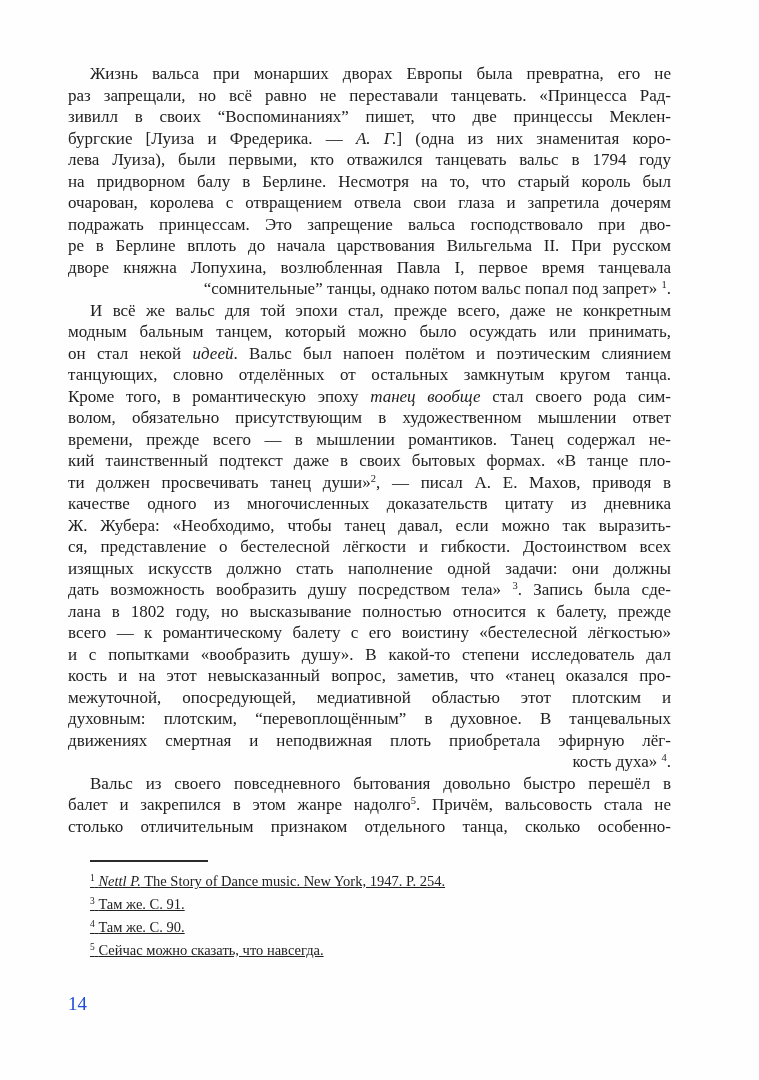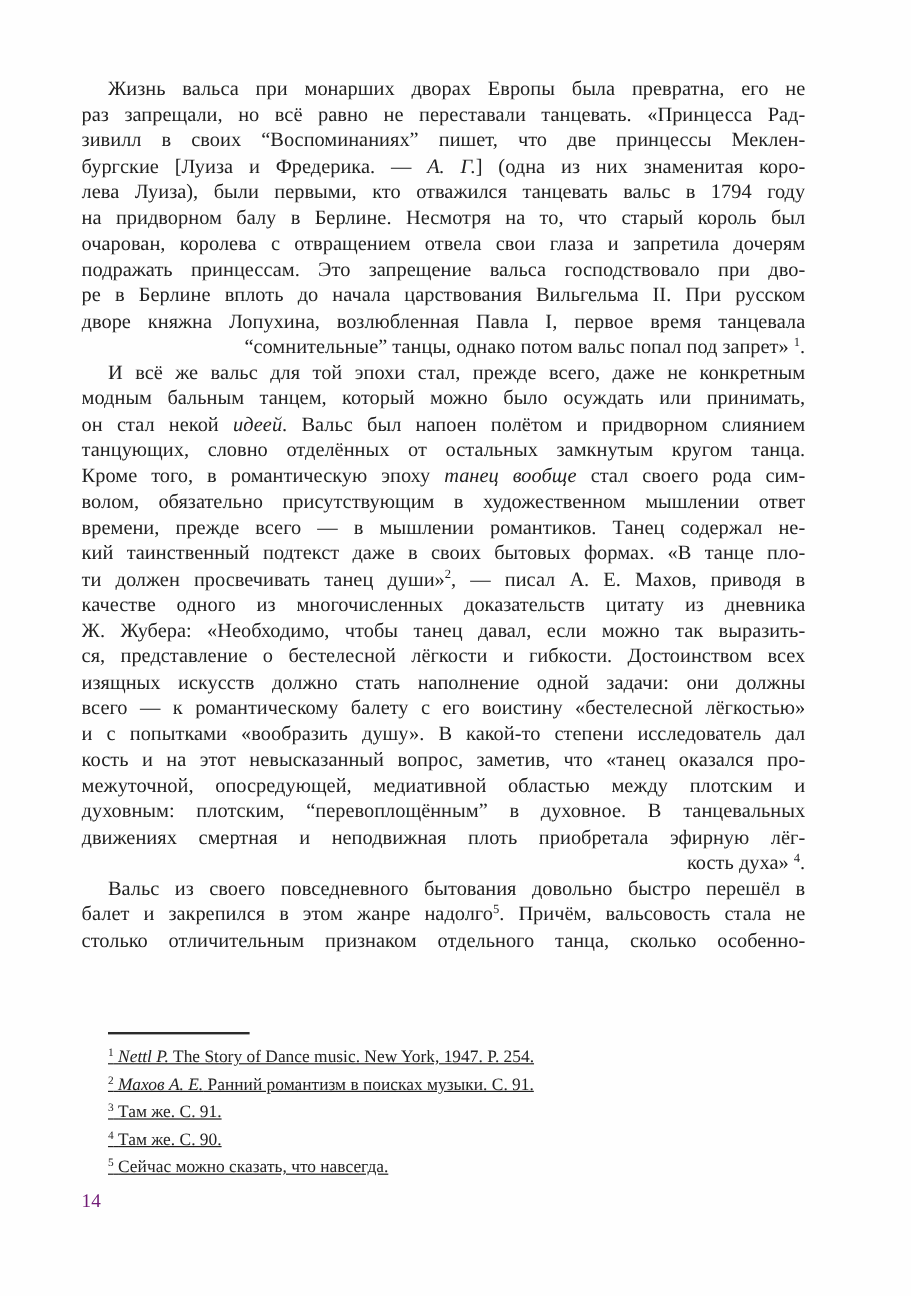--- a/index.html
+++ b/index.html
@@ -56,22 +56,22 @@
     font-size: 14.5px;
     line-height: 23px;
     text-indent: 22px;
     text-decoration: underline;
   }
   .fn .sup { font-size: 9.5px; top: -5px; }
   .page-number {
     position: absolute;
     left: 68px;
     top: 993px;
-    font-size: 16px;
-    color: #701a75;
+    font-size: 19px;
+    color: #1d4ed8;
   }
 </style>
 </head>
 <body>
 
 <div class="page">
   <div class="text-body">
       <div class="paragraph">
         <div class="line j indent"><span class="run">Жизнь вальса при монарших дворах Европы была превратна, его не</span></div>
         <div class="line j"><span class="run">раз запрещали, но всё равно не переставали танцевать. «Принцесса Рад-</span></div>
@@ -81,49 +81,50 @@
         <div class="line j"><span class="run">на придворном балу в Берлине. Несмотря на то, что старый король был</span></div>
         <div class="line j"><span class="run">очарован, королева с отвращением отвела свои глаза и запретила дочерям</span></div>
         <div class="line j"><span class="run">подражать принцессам. Это запрещение вальса господствовало при дво-</span></div>
         <div class="line j"><span class="run">ре в Берлине вплоть до начала царствования Вильгельма II. При русском</span></div>
         <div class="line j"><span class="run">дворе княжна Лопухина, возлюбленная Павла I, первое время танцевала</span></div>
         <div class="line"><span class="run">“сомнительные” танцы, однако потом вальс попал под запрет» </span><span class="run sup">1</span><span class="run">.</span></div>
       </div>
       <div class="paragraph">
         <div class="line j indent"><span class="run">И всё же вальс для той эпохи стал, прежде всего, даже не конкретным</span></div>
         <div class="line j"><span class="run">модным бальным танцем, который можно было осуждать или принимать,</span></div>
-        <div class="line j"><span class="run">он стал некой </span><span class="run i">идеей</span><span class="run">. Вальс был напоен полётом и придворном слиянием</span></div>
+        <div class="line j"><span class="run">он стал некой </span><span class="run i">идеей</span><span class="run">. Вальс был напоен полётом и поэтическим слиянием</span></div>
         <div class="line j"><span class="run">танцующих, словно отделённых от остальных замкнутым кругом танца.</span></div>
         <div class="line j"><span class="run">Кроме того, в романтическую эпоху </span><span class="run i">танец вообще</span><span class="run"> стал своего рода сим-</span></div>
         <div class="line j"><span class="run">волом, обязательно присутствующим в художественном мышлении ответ</span></div>
         <div class="line j"><span class="run">времени, прежде всего — в мышлении романтиков. Танец содержал не-</span></div>
         <div class="line j"><span class="run">кий таинственный подтекст даже в своих бытовых формах. «В танце пло-</span></div>
         <div class="line j"><span class="run">ти должен просвечивать танец души»</span><span class="run sup">2</span><span class="run">, — писал А. Е. Махов, приводя в</span></div>
         <div class="line j"><span class="run">качестве одного из многочисленных доказательств цитату из дневника</span></div>
         <div class="line j"><span class="run">Ж. Жубера: «Необходимо, чтобы танец давал, если можно так выразить-</span></div>
         <div class="line j"><span class="run">ся, представление о бестелесной лёгкости и гибкости. Достоинством всех</span></div>
         <div class="line j"><span class="run">изящных искусств должно стать наполнение одной задачи: они должны</span></div>
+        <div class="line j"><span class="run">дать возможность вообразить душу посредством тела» </span><span class="run sup">3</span><span class="run">. Запись была сде-</span></div>
+        <div class="line j"><span class="run">лана в 1802 году, но высказывание полностью относится к балету, прежде</span></div>
         <div class="line j"><span class="run">всего — к романтическому балету с его воистину «бестелесной лёгкостью»</span></div>
         <div class="line j"><span class="run">и с попытками «вообразить душу». В какой-то степени исследователь дал</span></div>
         <div class="line j"><span class="run">кость и на этот невысказанный вопрос, заметив, что «танец оказался про-</span></div>
-        <div class="line j"><span class="run">межуточной, опосредующей, медиативной областью между плотским и</span></div>
+        <div class="line j"><span class="run">межуточной, опосредующей, медиативной областью этот плотским и</span></div>
         <div class="line j"><span class="run">духовным: плотским, “перевоплощённым” в духовное. В танцевальных</span></div>
         <div class="line j"><span class="run">движениях смертная и неподвижная плоть приобретала эфирную лёг-</span></div>
         <div class="line"><span class="run">кость духа» </span><span class="run sup">4</span><span class="run">.</span></div>
       </div>
       <div class="paragraph">
         <div class="line j indent"><span class="run">Вальс из своего повседневного бытования довольно быстро перешёл в</span></div>
         <div class="line j"><span class="run">балет и закрепился в этом жанре надолго</span><span class="run sup">5</span><span class="run">. Причём, вальсовость стала не</span></div>
         <div class="line j"><span class="run">столько отличительным признаком отдельного танца, сколько особенно-</span></div>
       </div>
     </div>
   <div class="footnotes">
     <div class="fn-rule"></div>
     <div id="fn-list">
         <div class="fn"><span class="sup">1</span> <span class="run i">Nettl P.</span><span class="run"> The Story of Dance music. New York, 1947. P. 254.</span></div>
-        <div class="fn"><span class="sup">2</span> <span class="run i">Махов А. Е.</span><span class="run"> Ранний романтизм в поисках музыки. С. 91.</span></div>
         <div class="fn"><span class="sup">3</span> <span class="run">Там же. С. 91.</span></div>
         <div class="fn"><span class="sup">4</span> <span class="run">Там же. С. 90.</span></div>
         <div class="fn"><span class="sup">5</span> <span class="run">Сейчас можно сказать, что навсегда.</span></div>
       </div>
   </div>
   <div class="page-number">14</div>
 </div>
 
 </body></html>

